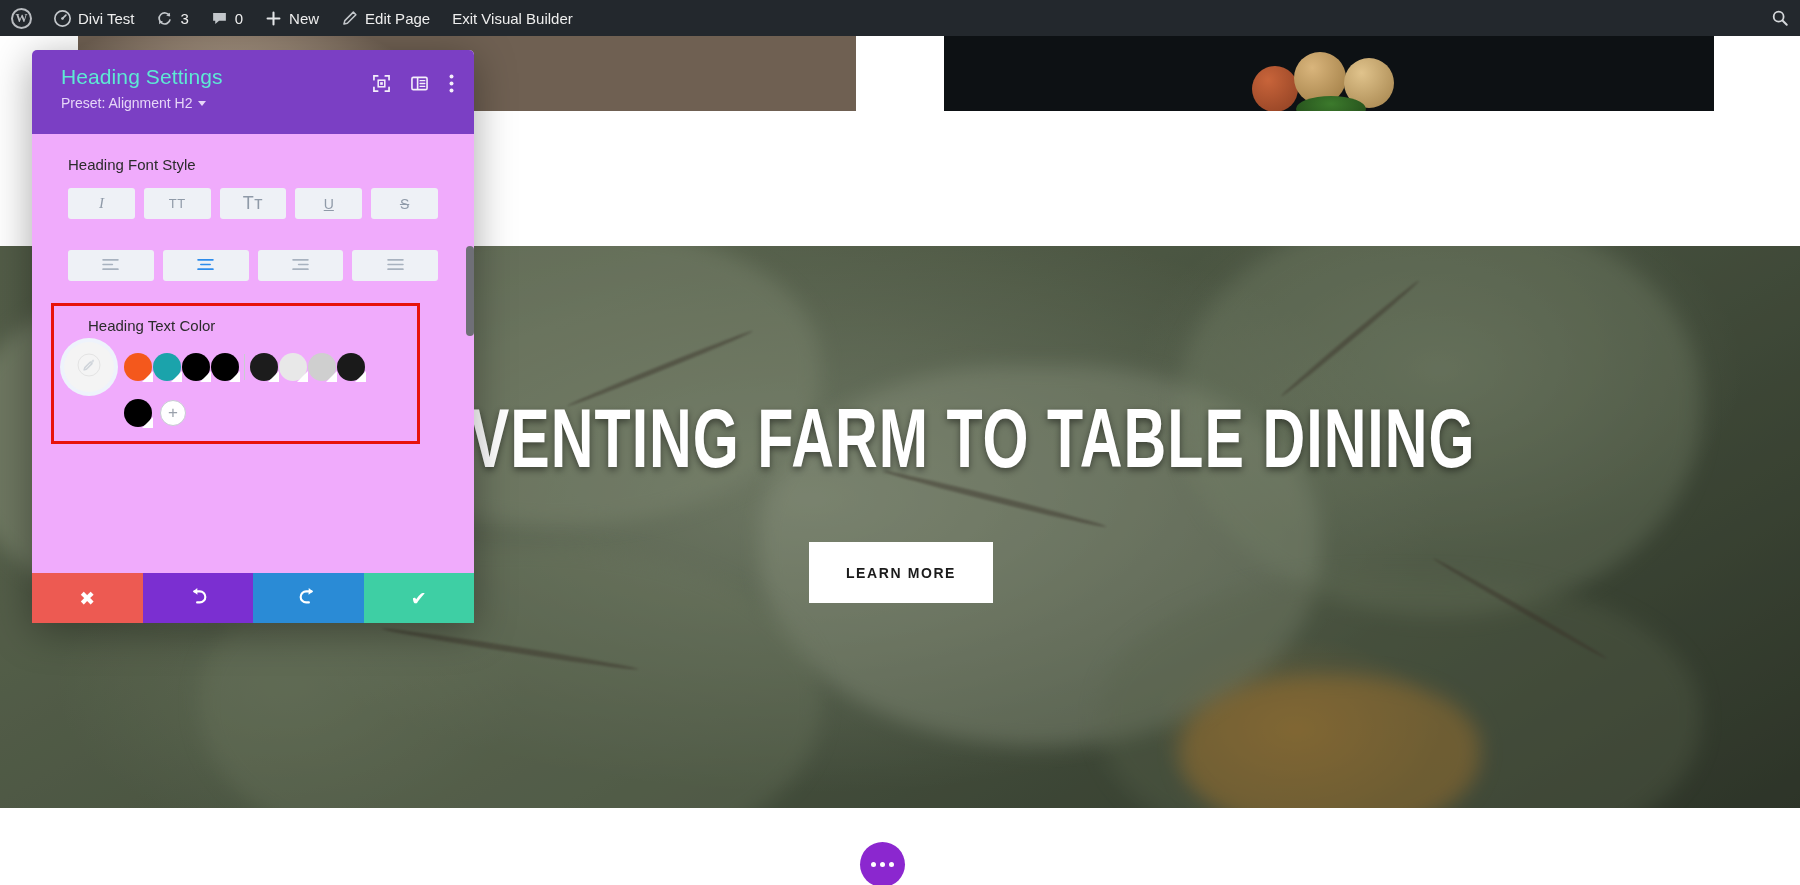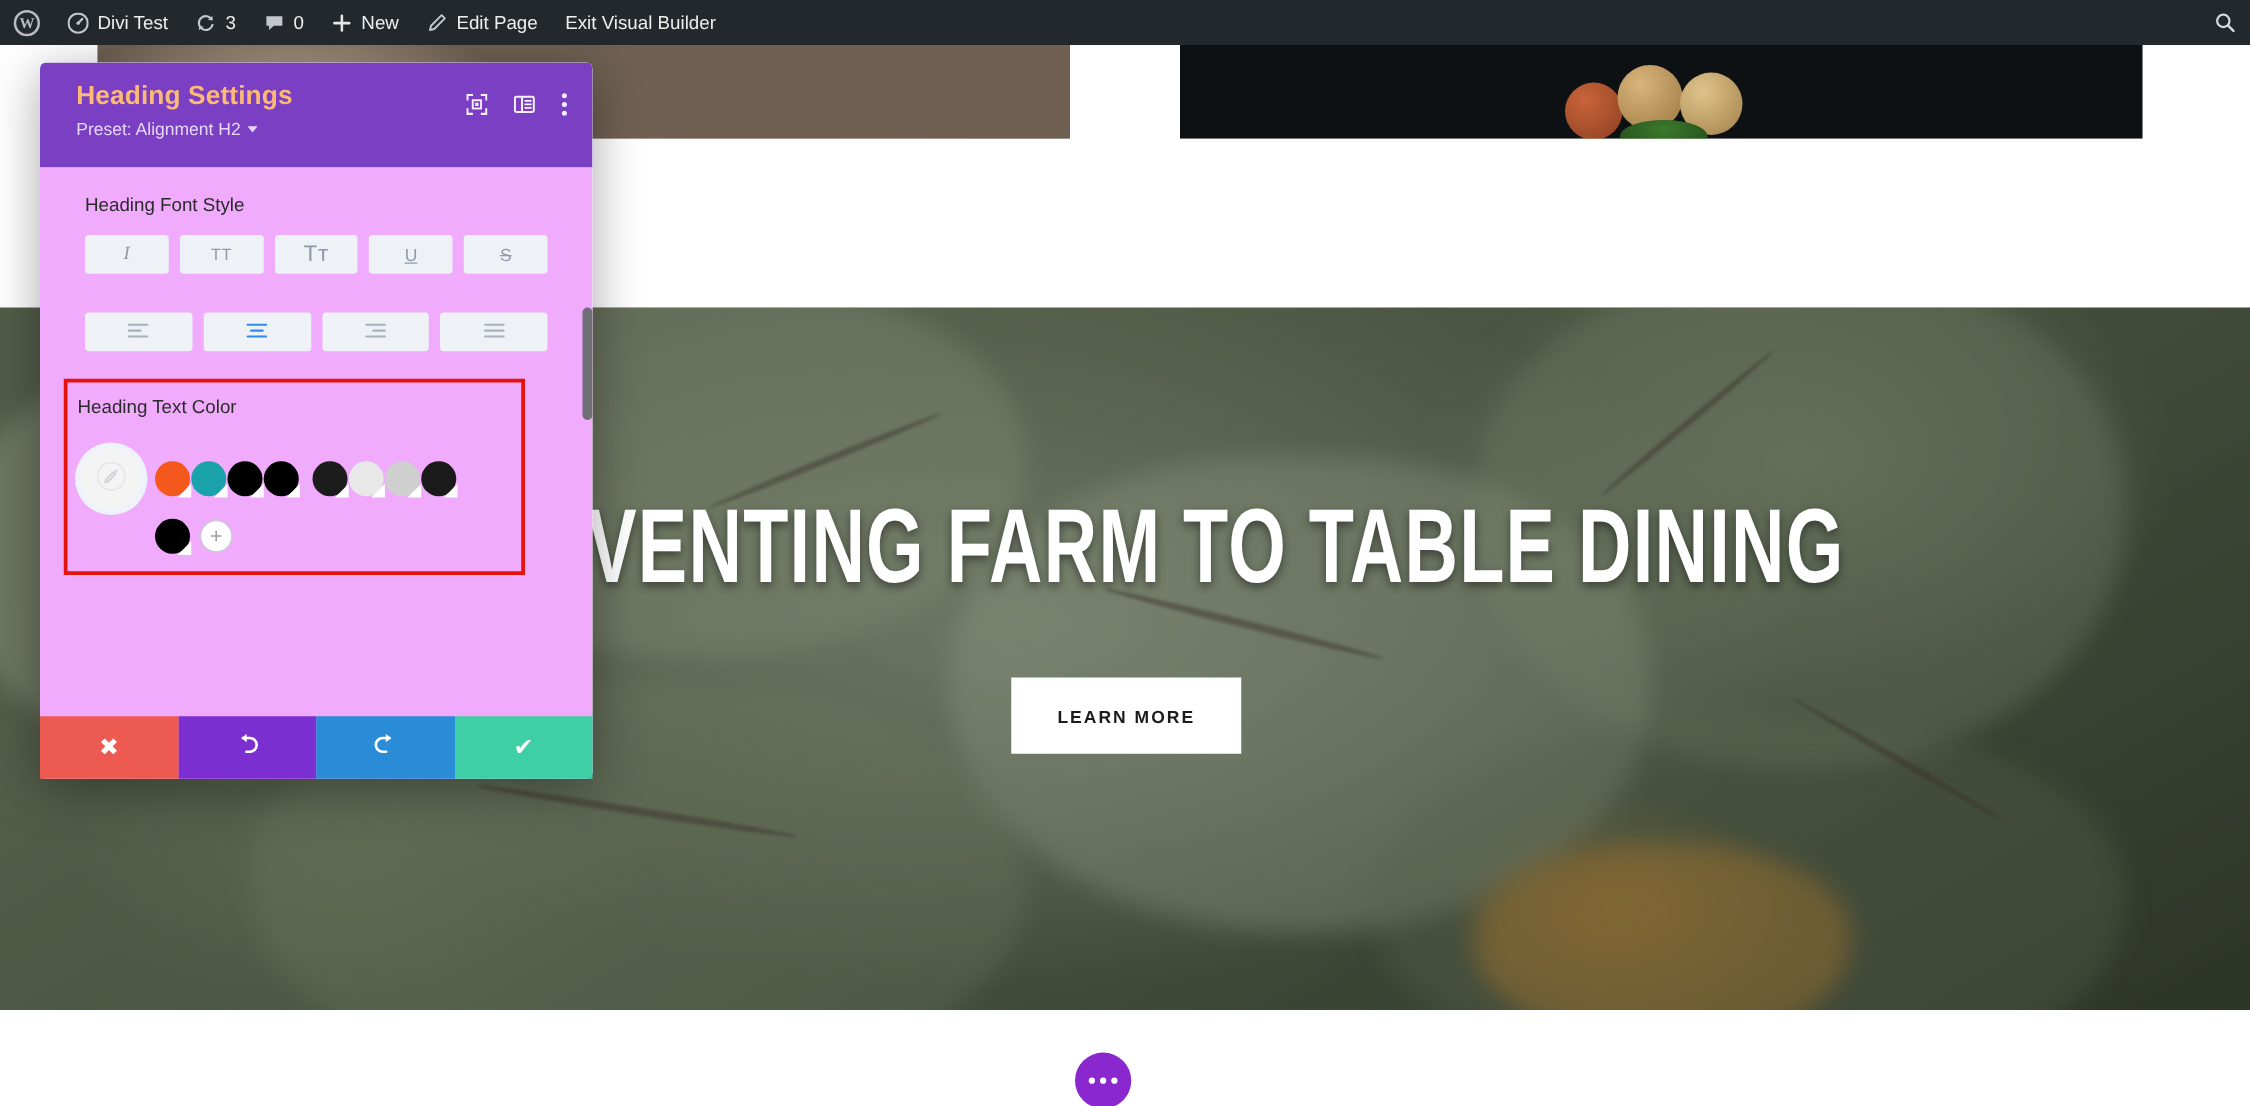--- a/index.html
+++ b/index.html
@@ -147,21 +147,21 @@
     box-shadow:0 8px 40px rgba(0,0,0,.35);
     overflow:hidden;
     z-index:50;
     display:flex; flex-direction:column;
   }
   #modal-header {
     background:#7b3fc4; height:84px; position:relative; flex:0 0 auto;
     padding:15px 20px 0 29px;
   }
   #modal-title {
-    color:#fdba74; font-size:21px; font-weight:bold; letter-spacing:.1px;
+    color:#5eead4; font-size:21px; font-weight:normal; letter-spacing:.1px;
   }
   #modal-preset {
     color:#e6d6f7; font-size:14px; margin-top:6px;
     display:flex; align-items:center; gap:5px; cursor:pointer;
   }
   .caret-down {
     width:0;height:0;border-left:4px solid transparent;border-right:4px solid transparent;
     border-top:5px solid #e6d6f7; display:inline-block;
   }
   #modal-header-icons {
@@ -194,21 +194,21 @@
   .section-gap { height:31px; }
 
   
   #color-section {
     margin-top:22px;
     position:relative;
     border:3px solid #e8120c;
     margin-left:19px; margin-right:54px;
     padding:11px 0 14px 0;
   }
-  #color-section .field-label { padding-left:8px; margin-bottom:24px; }
+  #color-section .field-label { padding-left:34px; margin-bottom:8px; }
   .swatch-area { padding-left:10px; display:flex; flex-wrap:wrap; align-items:center; }
   .sw-row { display:flex; align-items:center; }
   .picker-btn {
     width:50px; height:50px; border-radius:50%;
     background:#f4f4f4;
     box-shadow:0 0 0 4px #eef3fb, 0 1px 3px rgba(0,0,0,.18);
     display:flex; align-items:center; justify-content:center;
     margin-right:10px; cursor:pointer; flex:0 0 auto;
   }
   .swatch {

